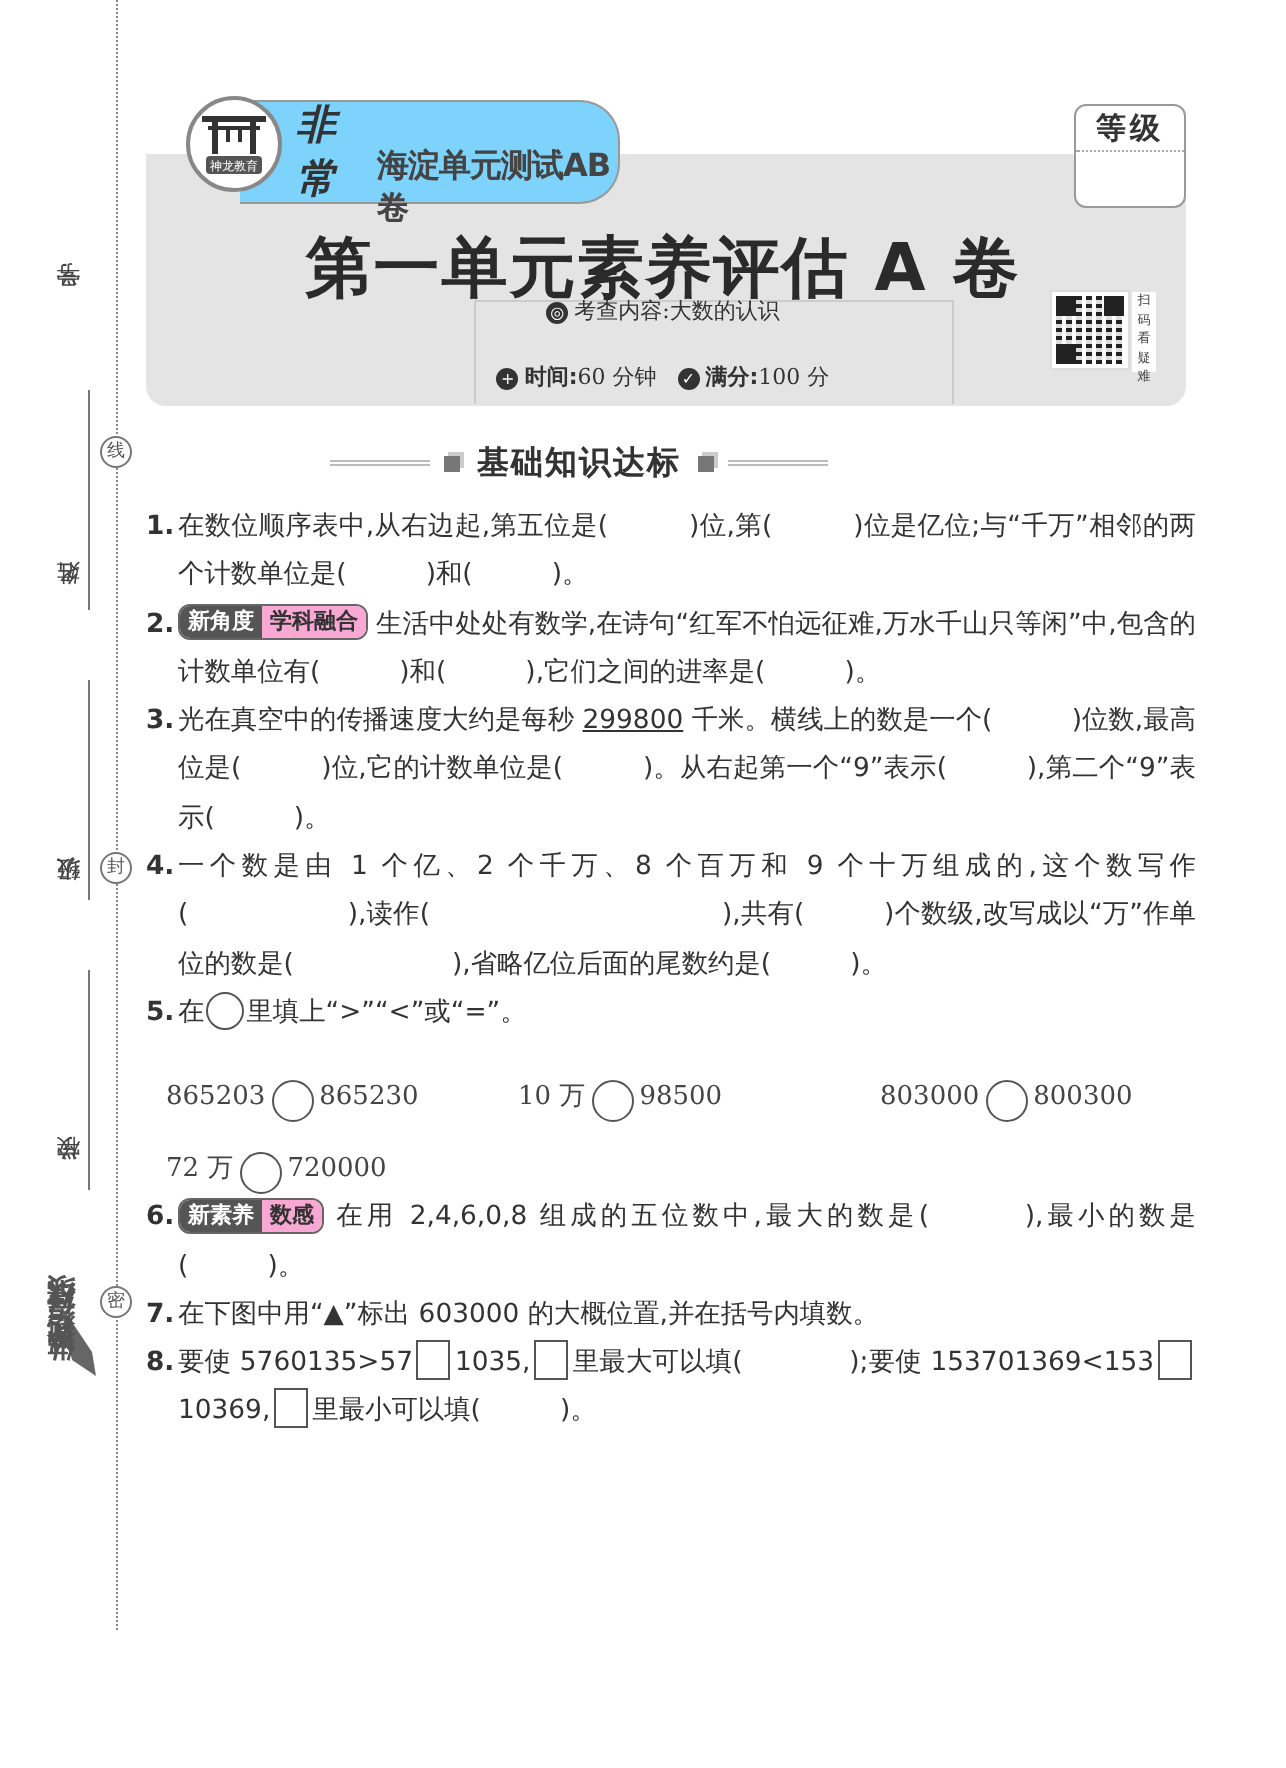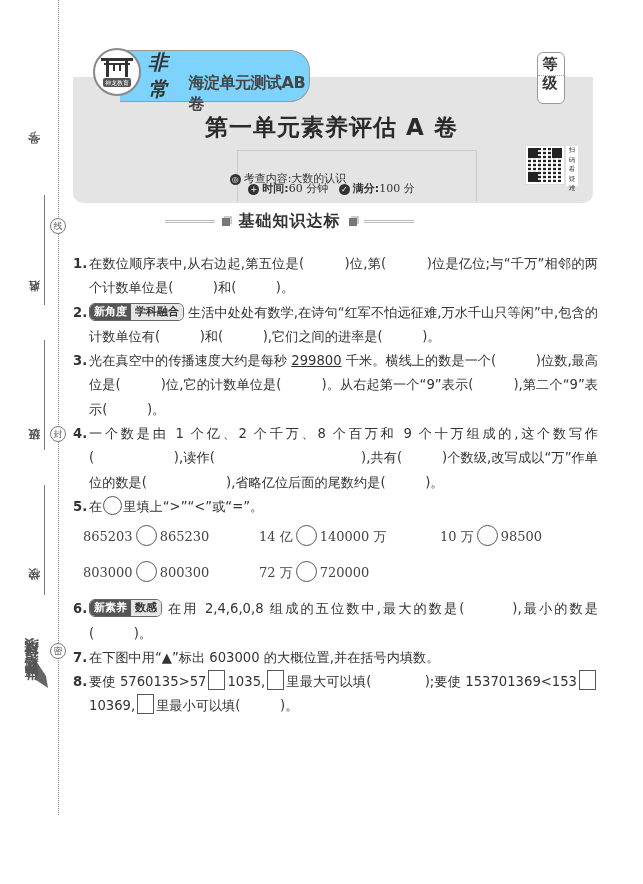--- a/index.html
+++ b/index.html
@@ -15,64 +15,64 @@
   .slogan { position: absolute; left: 22px; top: 660px; font-size: 14px; font-weight: bold; color: #555; writing-mode: vertical-rl; transform: rotate(180deg); letter-spacing: 3px; font-family: "DejaVu Serif", serif; }
   .checkmark { position: absolute; left: 28px; top: 650px; width: 22px; height: 40px; }
 
   
   .header-band { position: absolute; left: 73px; top: 77px; width: 520px; height: 126px; background: #e4e4e4; border-radius: 0 0 10px 10px; }
   .logo-circle { position: absolute; left: 93px; top: 48px; width: 48px; height: 48px; border-radius: 50%; background: #fff; border: 2px solid #888; }
   .brand-pill { position: absolute; left: 120px; top: 50px; width: 190px; height: 52px; border: 1.5px solid #999; border-left: none; border-radius: 0 20px 20px 0; background: #7dd3fc; display: flex; align-items: center; padding-left: 28px; }
   .brand-script { font-size: 20px; font-weight: bold; font-style: italic; color: #333; margin-right: 4px; font-family: "DejaVu Serif", serif; }
   .brand-text { font-size: 16px; font-weight: bold; color: #444; font-family: "DejaVu Sans", sans-serif; letter-spacing: -0.5px; margin-top: 36px; }
 
-  .grade-box { position: absolute; left: 537px; top: 52px; width: 28px; height: 52px; border: 1.5px solid #999; border-radius: 6px; background: #fff; }
+  .grade-box { position: absolute; left: 537px; top: 52px; width: 56px; height: 52px; border: 1.5px solid #999; border-radius: 6px; background: #fff; }
   .grade-label { position: absolute; left: 0; top: 2px; width: 100%; text-align: center; font-size: 15px; font-weight: bold; color: #333; font-family: "DejaVu Sans", sans-serif; letter-spacing: 2px; }
   .grade-sep { position: absolute; left: 0; top: 22px; width: 100%; border-top: 1px dotted #aaa; }
 
-  .main-title { position: absolute; left: 0; width: 643px; top: 112px; text-align: center; font-family: "DejaVu Sans", sans-serif; font-size: 23px; font-weight: bold; color: #2a2a2a; letter-spacing: 1px; padding-left: 20px; }
+  .main-title { position: absolute; left: 0; width: 643px; top: 112px; text-align: center; font-family: "DejaVu Sans", sans-serif; font-size: 33px; font-weight: bold; color: #2a2a2a; letter-spacing: 1px; padding-left: 20px; }
 
   .info-box { position: absolute; left: 237px; top: 150px; width: 240px; height: 52px; border: 1px solid #ccc; border-bottom: none; }
-  .info-row1 { position: absolute; left: 0; top: 171px; width: 556px; text-align: center; font-size: 11px; color: #333; padding-left: 20px; }
+  .info-row1 { position: absolute; left: 0; top: 148px; width: 643px; text-align: center; font-size: 11px; color: #333; padding-left: 20px; }
   .info-row2 { position: absolute; left: 0; top: 181px; width: 643px; text-align: center; font-size: 11px; color: #333; padding-left: 20px; }
   .info-icon { display: inline-block; width: 11px; height: 11px; border-radius: 50%; background: #333; color: #fff; font-size: 8px; line-height: 11px; text-align: center; vertical-align: middle; margin-right: 3px; font-family: "DejaVu Sans", sans-serif; }
   .b { font-weight: bold; font-family: "DejaVu Sans", sans-serif; }
 
   .qr { position: absolute; left: 526px; top: 146px; width: 38px; height: 38px; background:
     repeating-linear-gradient(90deg, #222 0 3px, #fff 3px 5px),
     #fff; border: 2px solid #fff; outline: 1px solid #ddd; }
   .qr-inner { position: absolute; inset: 0;
     background-image:
       linear-gradient(#222,#222), linear-gradient(#222,#222), linear-gradient(#222,#222),
       repeating-linear-gradient(0deg, transparent 0 2px, rgba(255,255,255,0.85) 2px 4px);
     background-size: 10px 10px, 10px 10px, 10px 10px, 100% 100%;
     background-position: 0 0, 100% 0, 0 100%, 0 0;
     background-repeat: no-repeat; }
   .qr-text { position: absolute; left: 566px; top: 146px; width: 12px; height: 40px; background: #fff; font-size: 6.5px; line-height: 9.5px; color: #444; text-align: center; font-family: Liberation Mono, monospace; }
 
   
-  .section-banner { position: absolute; left: 0; width: 543px; top: 211px; text-align: center; padding-left: 36px; }
+  .section-banner { position: absolute; left: 0; width: 543px; top: 221px; text-align: center; padding-left: 36px; }
   .banner-line { display: inline-block; width: 50px; border-top: 3px double #bbb; vertical-align: middle; margin: 0 4px; }
   .banner-sq { display: inline-block; width: 8px; height: 8px; background: #777; vertical-align: middle; transform: rotate(0deg); margin: 0 3px; box-shadow: 2px -2px 0 #ccc; }
   .banner-text { font-family: "DejaVu Sans", sans-serif; font-size: 16px; font-weight: bold; color: #333; vertical-align: middle; letter-spacing: 1px; }
 
   
   .content { position: absolute; left: 73px; top: 252px; width: 525px; font-size: 13.2px; line-height: 24.3px; color: #333; font-family: "DejaVu Sans", sans-serif; }
   .part-head { font-weight: bold; font-size: 13.5px; color: #2a2a2a; }
   .part-num { display: inline-block; width: 17px; height: 17px; border-radius: 50%; background: #333; vertical-align: middle; position: relative; top: -2px; margin-right: 4px; }
   .part-num::after { content: ""; position: absolute; left: 4px; right: 4px; top: 7.5px; height: 2px; background: #fff; }
   .q { position: relative; padding-left: 16px; text-align: justify; }
   .qn { position: absolute; left: 0; top: 0; font-weight: bold; color: #333; }
   .tag { display: inline-flex; border: 1px solid #666; border-radius: 6px; overflow: hidden; vertical-align: middle; font-size: 11px; line-height: 16px; position: relative; top: -1px; margin-right: 4px; font-weight: bold; }
   .tag-dark { background: #555; color: #fff; padding: 0 4px; }
-  .tag-light { background: #e5e5e5; color: #333; padding: 0 4px; }
+  .tag-light { background: #f9a8d4; color: #333; padding: 0 4px; }
   .underline { text-decoration: underline; }
 
   .compare-grid { display: grid; grid-template-columns: 176px 181px 160px; padding-left: 10px; margin-top: 6px; }
-  .cmp { height: 36px; display: flex; align-items: flex-start; font-size: 13px; font-family: "DejaVu Serif", serif; color: #444; }
+  .cmp { height: 36px; display: flex; align-items: flex-end; font-size: 13px; font-family: "DejaVu Serif", serif; color: #444; }
   .circ { display: inline-block; width: 21px; height: 21px; border: 1.3px solid #555; border-radius: 50%; margin: 0 3px; vertical-align: middle; }
   .circ-inline { display: inline-block; width: 19px; height: 19px; border: 1.3px solid #555; border-radius: 50%; vertical-align: middle; margin: 0 1px; position: relative; top: -1px; }
   .box { display: inline-block; width: 17px; height: 20px; border: 1px solid #555; vertical-align: middle; position: relative; top: -2px; margin: 0 2px; }
 
   
   .numline { position: relative; height: 46px; margin-top: 4px; }
   .nl-axis { position: absolute; left: 120px; top: 12px; width: 300px; border-top: 1px solid #555; }
   .nl-arrow { position: absolute; left: 416px; top: 9px; width: 0; height: 0; border-left: 6px solid #555; border-top: 3.5px solid transparent; border-bottom: 3.5px solid transparent; }
   .nl-tick { position: absolute; top: 7px; height: 5px; border-left: 1px solid #555; }
   .nl-lab { position: absolute; top: 16px; font-size: 9.5px; font-family: "DejaVu Serif", serif; color: #444; }
@@ -185,25 +185,20 @@
     <span>在</span><span class="circ-inline"></span><span>里填上“&gt;”“&lt;”或“=”。</span>
   </div>
 
   <div class="compare-grid">
     <div class="cmp">
         <span>865203</span>
         <span class="circ"></span>
         <span>865230</span>
       </div>
     <div class="cmp">
-        <span>14 亿</span>
-        <span class="circ"></span>
-        <span>140000 万</span>
-      </div>
-    <div class="cmp">
         <span>10 万</span>
         <span class="circ"></span>
         <span>98500</span>
       </div>
     <div class="cmp">
         <span>803000</span>
         <span class="circ"></span>
         <span>800300</span>
       </div>
     <div class="cmp">

